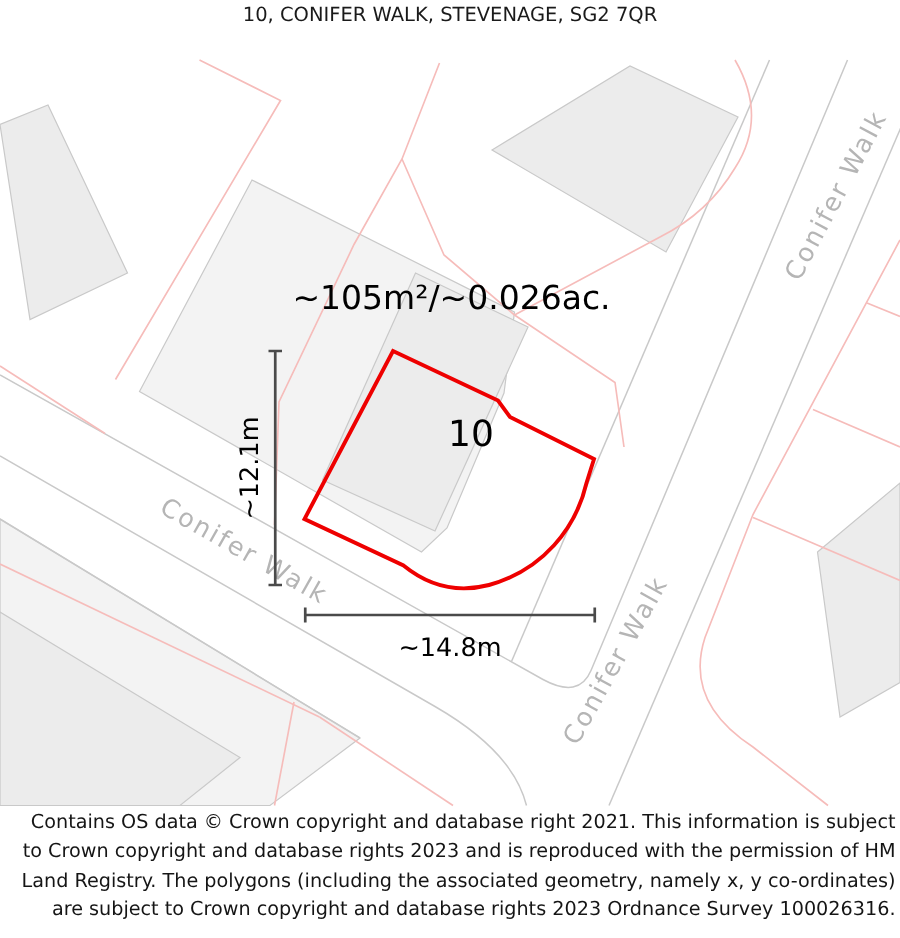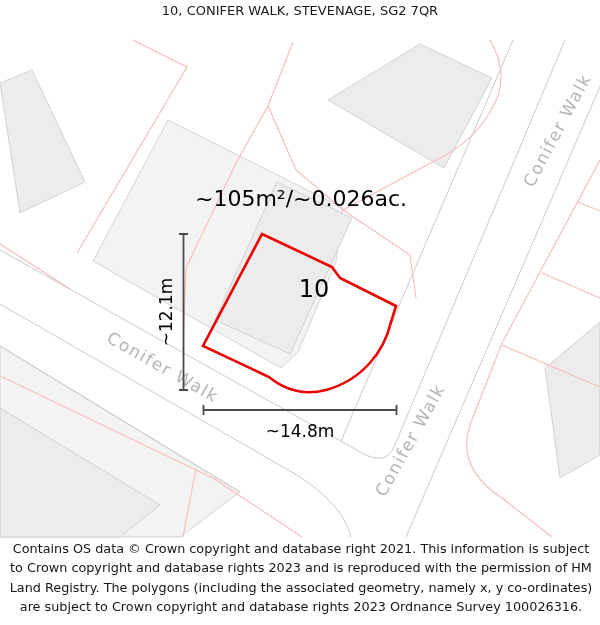--- a/index.html
+++ b/index.html
@@ -24,21 +24,21 @@
     fill:var(--roadtxt);font-size:17px;letter-spacing:1.5px;
     font-family:"DejaVu Sans","Liberation Sans",sans-serif;
   }
   .maptxt{fill:#000;font-family:"DejaVu Sans","Liberation Sans",sans-serif;}
   .area-label{font-size:22px;}
   .plot-label{font-size:24px;}
   .dim-label{font-size:17px;}
   .footer{
     position:absolute;top:539px;left:5px;width:592px;
     font-size:12.8px;line-height:19.4px;color:#151515;
-    text-align:center;
+    text-align:right;
   }
 </style>
 </head>
 <body>
 
 <div class="header">
   <div>10, CONIFER WALK, STEVENAGE, SG2 7QR</div>
 </div>
 
 <svg id="map-svg" width="600" height="500" viewBox="0 38 600 500" xmlns="http://www.w3.org/2000/svg">

